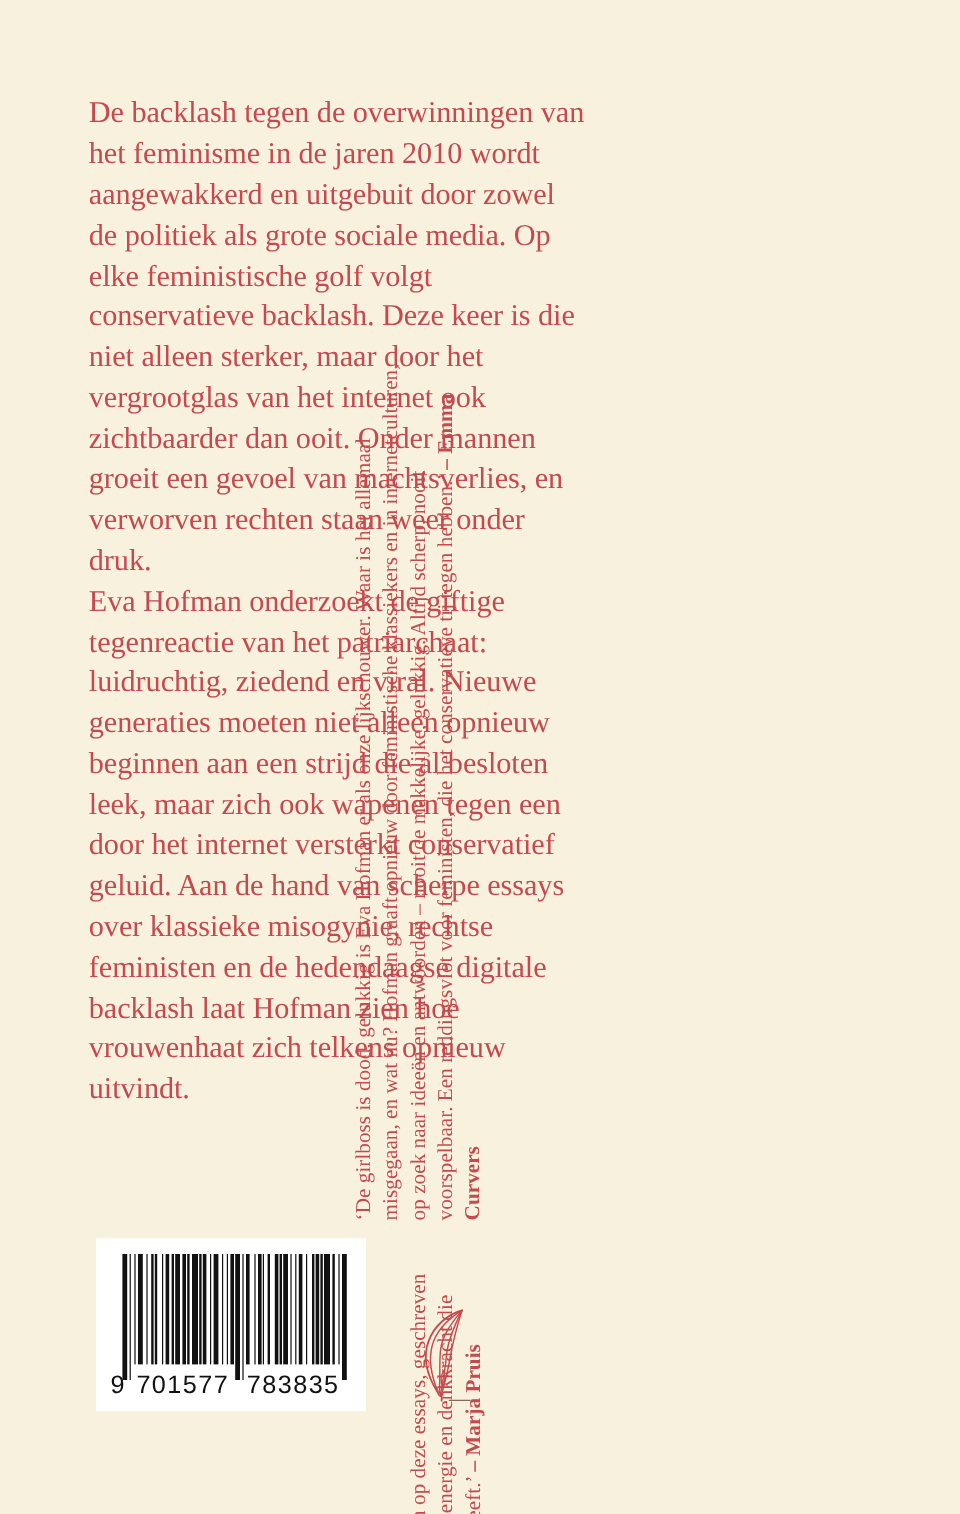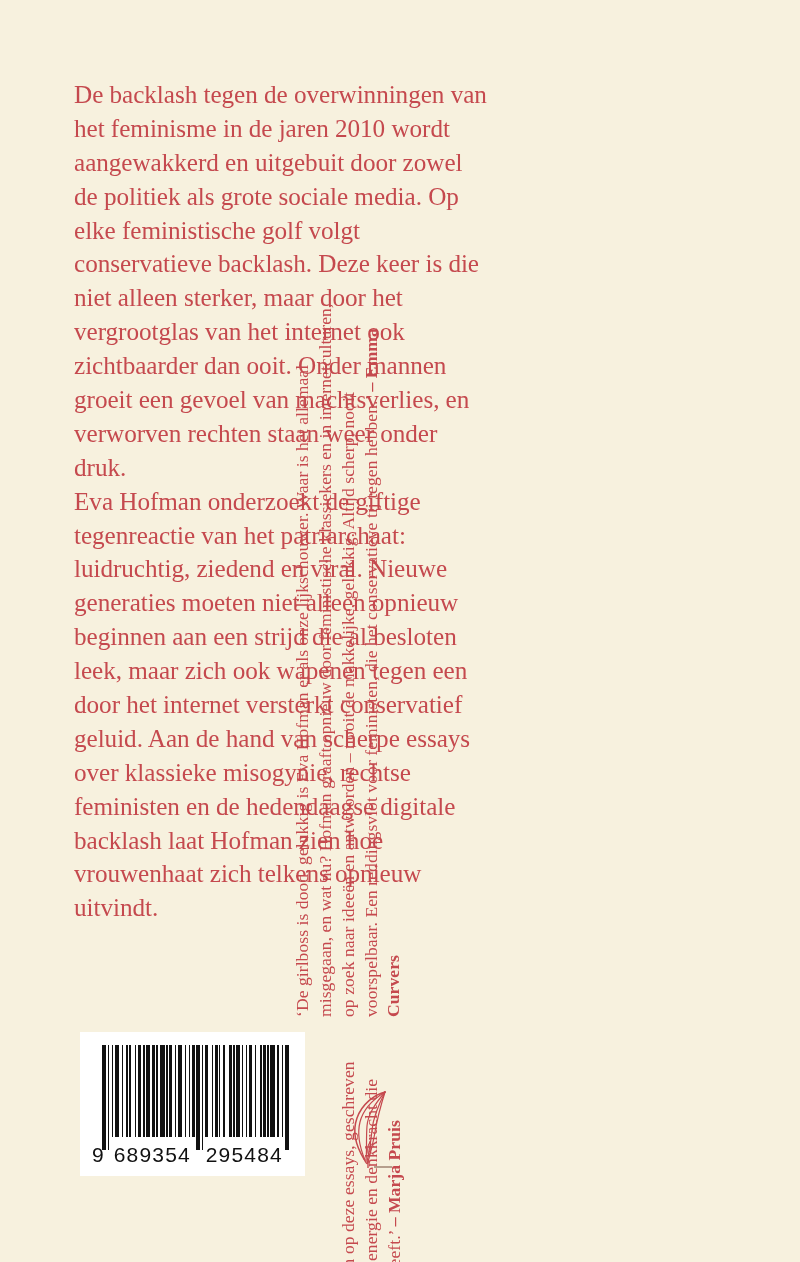--- a/index.html
+++ b/index.html
@@ -241,22 +241,22 @@
         <span style="width: 3.24px; background: transparent;"></span>
         <span style="width: 1.62px;"></span>
         <span style="width: 3.24px; background: transparent;"></span>
         <span style="width: 1.62px;"></span>
         <span class="guard" style="width: 1.62px; background: transparent;"></span>
         <span class="guard" style="width: 4.86px;"></span>
         <span class="guard" style="width: 1.62px; background: transparent;"></span>
       </div>
     <div id="barcode-digits">
       <span class="grp-left">9</span>
-      <span class="grp-mid">689354</span>
-      <span class="grp-right">295484</span>
+      <span class="grp-mid">701577</span>
+      <span class="grp-right">783835</span>
     </div>
   </div>
 
   <div id="publisher-logo">
     <svg viewBox="0 0 56 88" width="56" height="88">
       <g fill="none" stroke="#c5494e" stroke-width="1.5" stroke-linecap="round">
         <path d="M41 10 C 30 13, 18 22, 13 36 C 8 50, 12 64, 20 77"></path>
         <path d="M41 10 C 28 18, 19 28, 16 40 C 13 52, 16 66, 21 78" stroke-width="1.2"></path>
         <path d="M41 10 C 31 22, 24 32, 23 44 C 22 56, 23 68, 22 79" stroke-width="1.2"></path>
         <path d="M41 10 C 34 24, 29 36, 28 48 C 27 60, 25 70, 23 80" stroke-width="1.2"></path>

